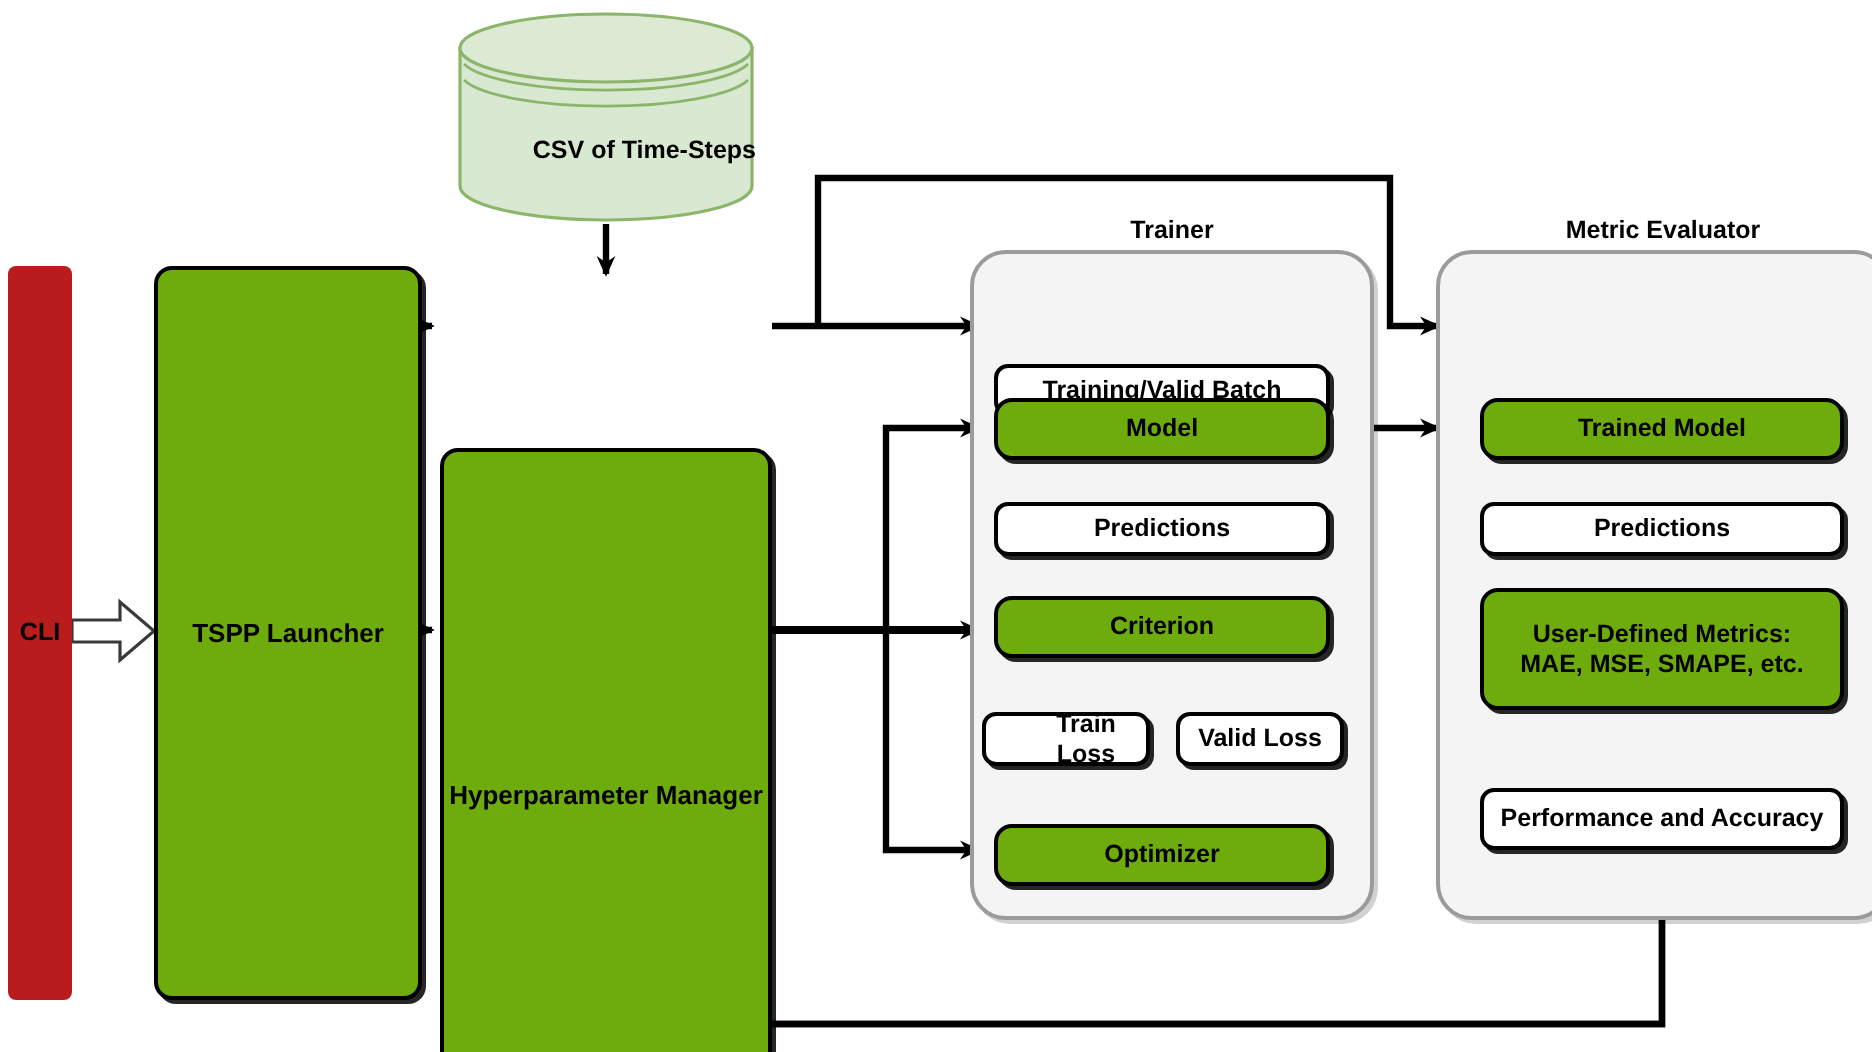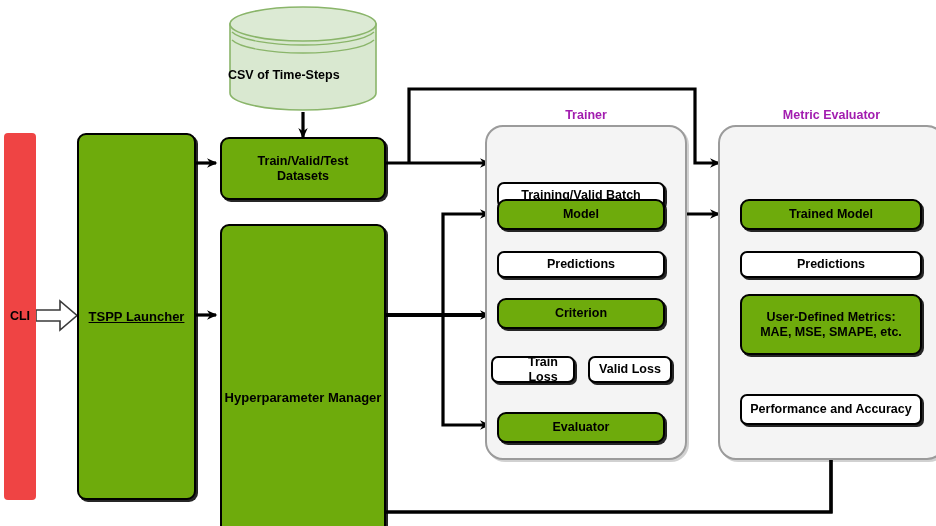--- a/index.html
+++ b/index.html
@@ -8,33 +8,33 @@
   #stage{position:absolute;left:0;top:0;width:936px;height:526px;}
   svg#wires{position:absolute;left:0;top:0;width:936px;height:526px;pointer-events:none;}
 
   .node{position:absolute;box-sizing:border-box;display:flex;align-items:center;
         justify-content:center;text-align:center;color:#000;font-weight:bold;
         line-height:1.18;z-index:5;}
 
   
   .green{background:#6eab0c;border:2.5px solid #000;border-radius:9px;
          box-shadow:2px 2px 0 0 rgba(0,0,0,0.85);}
-  .green-plain{background:#ef4444;border:none;border-radius:4px;}
+  .green-plain{background:#b91c1c;border:none;border-radius:4px;}
   .white{background:#ffffff;border:2.5px solid #000;border-radius:7px;
          box-shadow:2px 2px 0 0 rgba(0,0,0,0.85);}
 
   .group{position:absolute;box-sizing:border-box;background:#f4f4f4;
          border:2px solid #9b9b9b;border-radius:18px;z-index:1;
          box-shadow:2px 2px 0 0 rgba(0,0,0,0.18);}
   .group-title{position:absolute;z-index:6;font-size:12.5px;font-weight:bold;
-               color:#a21caf;text-align:center;width:100%;}
+               color:#000000;text-align:center;width:100%;}
 
   .cyl{position:absolute;z-index:4;}
   .cyl svg{display:block;}
-  .cyl-label{position:absolute;width:100%;text-align:left;font-size:12.5px;
+  .cyl-label{position:absolute;width:100%;text-align:right;font-size:12.5px;
              font-weight:bold;color:#000;}
   .f12{font-size:12.5px;}
   .f13{font-size:13px;}
 </style>
 </head>
 <body>
 
 <div id="stage">
 
   <svg id="wires" viewBox="0 0 936 526">
@@ -94,32 +94,28 @@
       <path d="M4,26 A73,17 0 0 0 146,26" fill="none" stroke="#8ab56a" stroke-width="1.4"></path>
       <path d="M4,34 A73,17 0 0 0 146,34" fill="none" stroke="#8ab56a" stroke-width="1.4"></path>
     </svg>
     <div class="cyl-label" style="top:62px;left:0;">CSV of Time-Steps</div>
   </div>
 
   <div class="node green-plain" style="left:4px;top:133px;width:32px;height:367px;">
     <span class="f12">CLI</span>
   </div>
 
-  <div class="node green" style="left:77px;top:133px;width:119px;height:367px;text-decoration:underline;">
+  <div class="node green" style="left:77px;top:133px;width:134px;height:367px;">
     <span class="f13">TSPP Launcher</span>
   </div>
 
   <div class="node green" style="left:220px;top:224px;width:166px;height:348px;">
     <span class="f13">Hyperparameter Manager</span>
   </div>
 
-  <div class="node green" style="left:220px;top:137px;width:166px;height:63px;flex-direction:column;">
-    <span class="f12">Train/Valid/Test</span>
-    <span class="f12">Datasets</span>
-  </div>
 
   <div class="group" style="left:485px;top:125px;width:202px;height:335px;"></div>
   <div class="group-title" style="left:485px;top:108px;width:202px;">Trainer</div>
 
   <div class="node white" style="left:497px;top:150px;width:168px;height:26px;margin-top:32px;">
     <span class="f12">Training/Valid Batch</span>
   </div>
 
   <div class="node green" style="left:497px;top:199px;width:168px;height:31px;justify-content:center;">
     <span class="f12">Model</span>
@@ -135,21 +131,21 @@
 
   <div class="node white" style="left:491px;top:356px;width:84px;height:27px;padding-left:20px;">
     <span class="f12">Train Loss</span>
   </div>
 
   <div class="node white" style="left:588px;top:356px;width:84px;height:27px;">
     <span class="f12">Valid Loss</span>
   </div>
 
   <div class="node green" style="left:497px;top:412px;width:168px;height:31px;">
-    <span class="f12">Evaluator</span>
+    <span class="f12">Optimizer</span>
   </div>
 
   <div class="group" style="left:718px;top:125px;width:227px;height:335px;"></div>
   <div class="group-title" style="left:718px;top:108px;width:227px;">Metric Evaluator</div>
 
 
   <div class="node green" style="left:740px;top:199px;width:182px;height:31px;">
     <span class="f12">Trained Model</span>
   </div>
 

